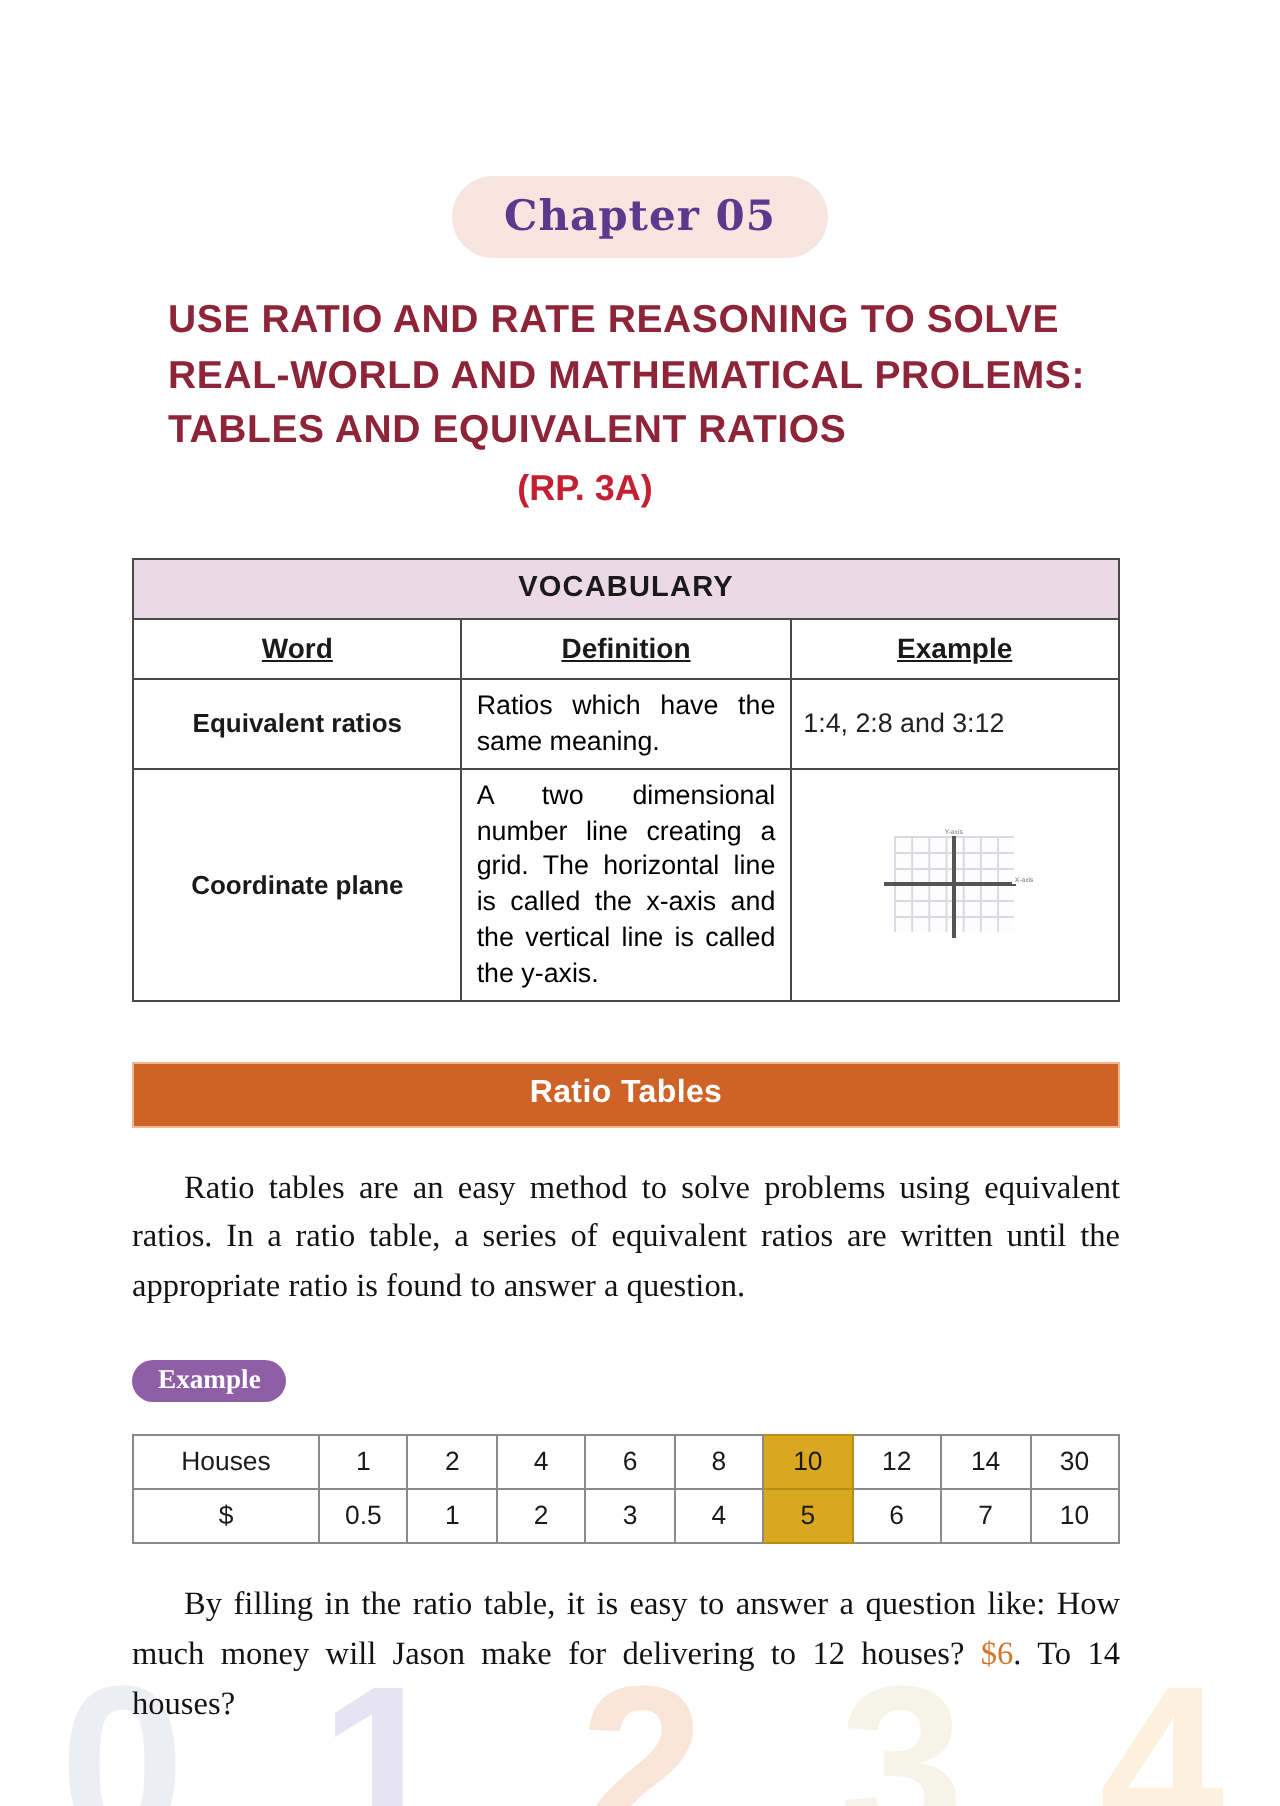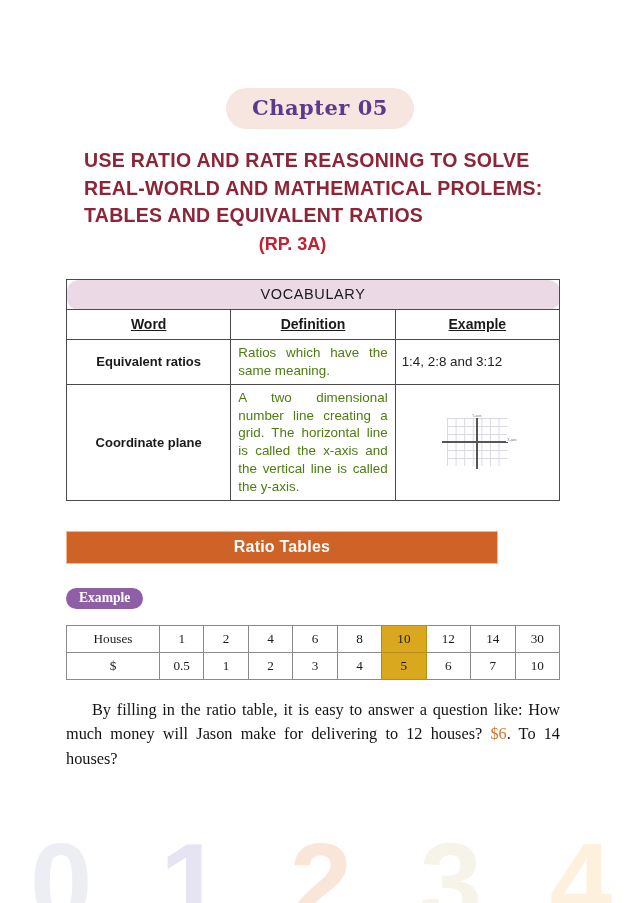--- a/index.html
+++ b/index.html
@@ -96,45 +96,44 @@
     font-family: "Liberation Sans", sans-serif;
   }
   .vocab-table td, .vocab-table th {
     border: 1px solid #4a4a4a;
     padding: 4px 6px;
     vertical-align: middle;
   }
   .vocab-head {
     background: #ecd9e6;
     text-align: center;
-    font-weight: normal;
+    font-weight: bold;
     font-size: 14.5px;
     letter-spacing: 0.6px;
     padding: 6px 0 7px 0 !important;
     color: #1a1a1a;
-    border-radius: 12px;
   }
   .vocab-colhead {
     text-align: center;
     font-weight: bold;
     font-size: 14px;
     padding: 6px 0 7px 0 !important;
     text-decoration: underline;
   }
   .vocab-word {
     text-align: center;
     font-weight: bold;
     font-size: 13px;
     white-space: nowrap;
   }
   .vocab-def {
     font-size: 13.4px;
     line-height: 1.33;
     text-align: justify;
-    color: #4d7c0f;
+    color: #000000;
     padding-left: 7px !important;
     padding-right: 7px !important;
   }
   .vocab-ex {
     font-size: 13.4px;
     line-height: 1.3;
     color: #222;
     text-align: left;
     padding-left: 6px !important;
   }
@@ -182,21 +181,21 @@
     color: #777;
     background: #fff;
     padding: 0 1px;
     white-space: nowrap;
   }
   .coord-lbl-y { left: 31px; top: 0px; }
   .coord-lbl-x { left: 66px; top: 24px; }
 
   
   .section-banner {
-    width: 432px;
+    width: 494px;
     box-sizing: border-box;
     margin: 30px 0 0 66px;
     background: #cf6327;
     border: 1px solid #f0b98c;
     color: #ffffff;
     text-align: center;
     font-family: "Liberation Sans", sans-serif;
     font-weight: bold;
     font-size: 16px;
     letter-spacing: 0.2px;
@@ -231,21 +230,21 @@
   }
 
   .hl-orange { color: #d4762a; }
 
   
   .ratio-table {
     width: 494px;
     margin: 16px 0 0 66px;
     border-collapse: collapse;
     table-layout: fixed;
-    font-family: Liberation Serif, serif;
+    font-family: Liberation Sans, sans-serif;
     font-size: 13.2px;
     color: #1a1a1a;
   }
   .ratio-table td {
     border: 1px solid #8a8a8a;
     text-align: center;
     height: 26px;
     padding: 0;
   }
   .ratio-table td.label-col {
@@ -317,20 +316,21 @@
             <div class="coord-lbl coord-lbl-y">Y-axis</div>
             <div class="coord-lbl coord-lbl-x">X-axis</div>
           </div>
         </td>
       </tr>
     </tbody>
   </table>
 
   <div class="section-banner">Ratio Tables</div>
 
+  <p class="body-par">Ratio tables are an easy method to solve problems using equivalent ratios. In a ratio table, a series of equivalent ratios are written until the appropriate ratio is found to answer a question.</p>
 
   <div class="example-badge-wrap">
     <span class="example-badge">Example</span>
   </div>
 
 
   <table class="ratio-table">
     <tbody>
       <tr>
         <td class="label-col">Houses</td>

